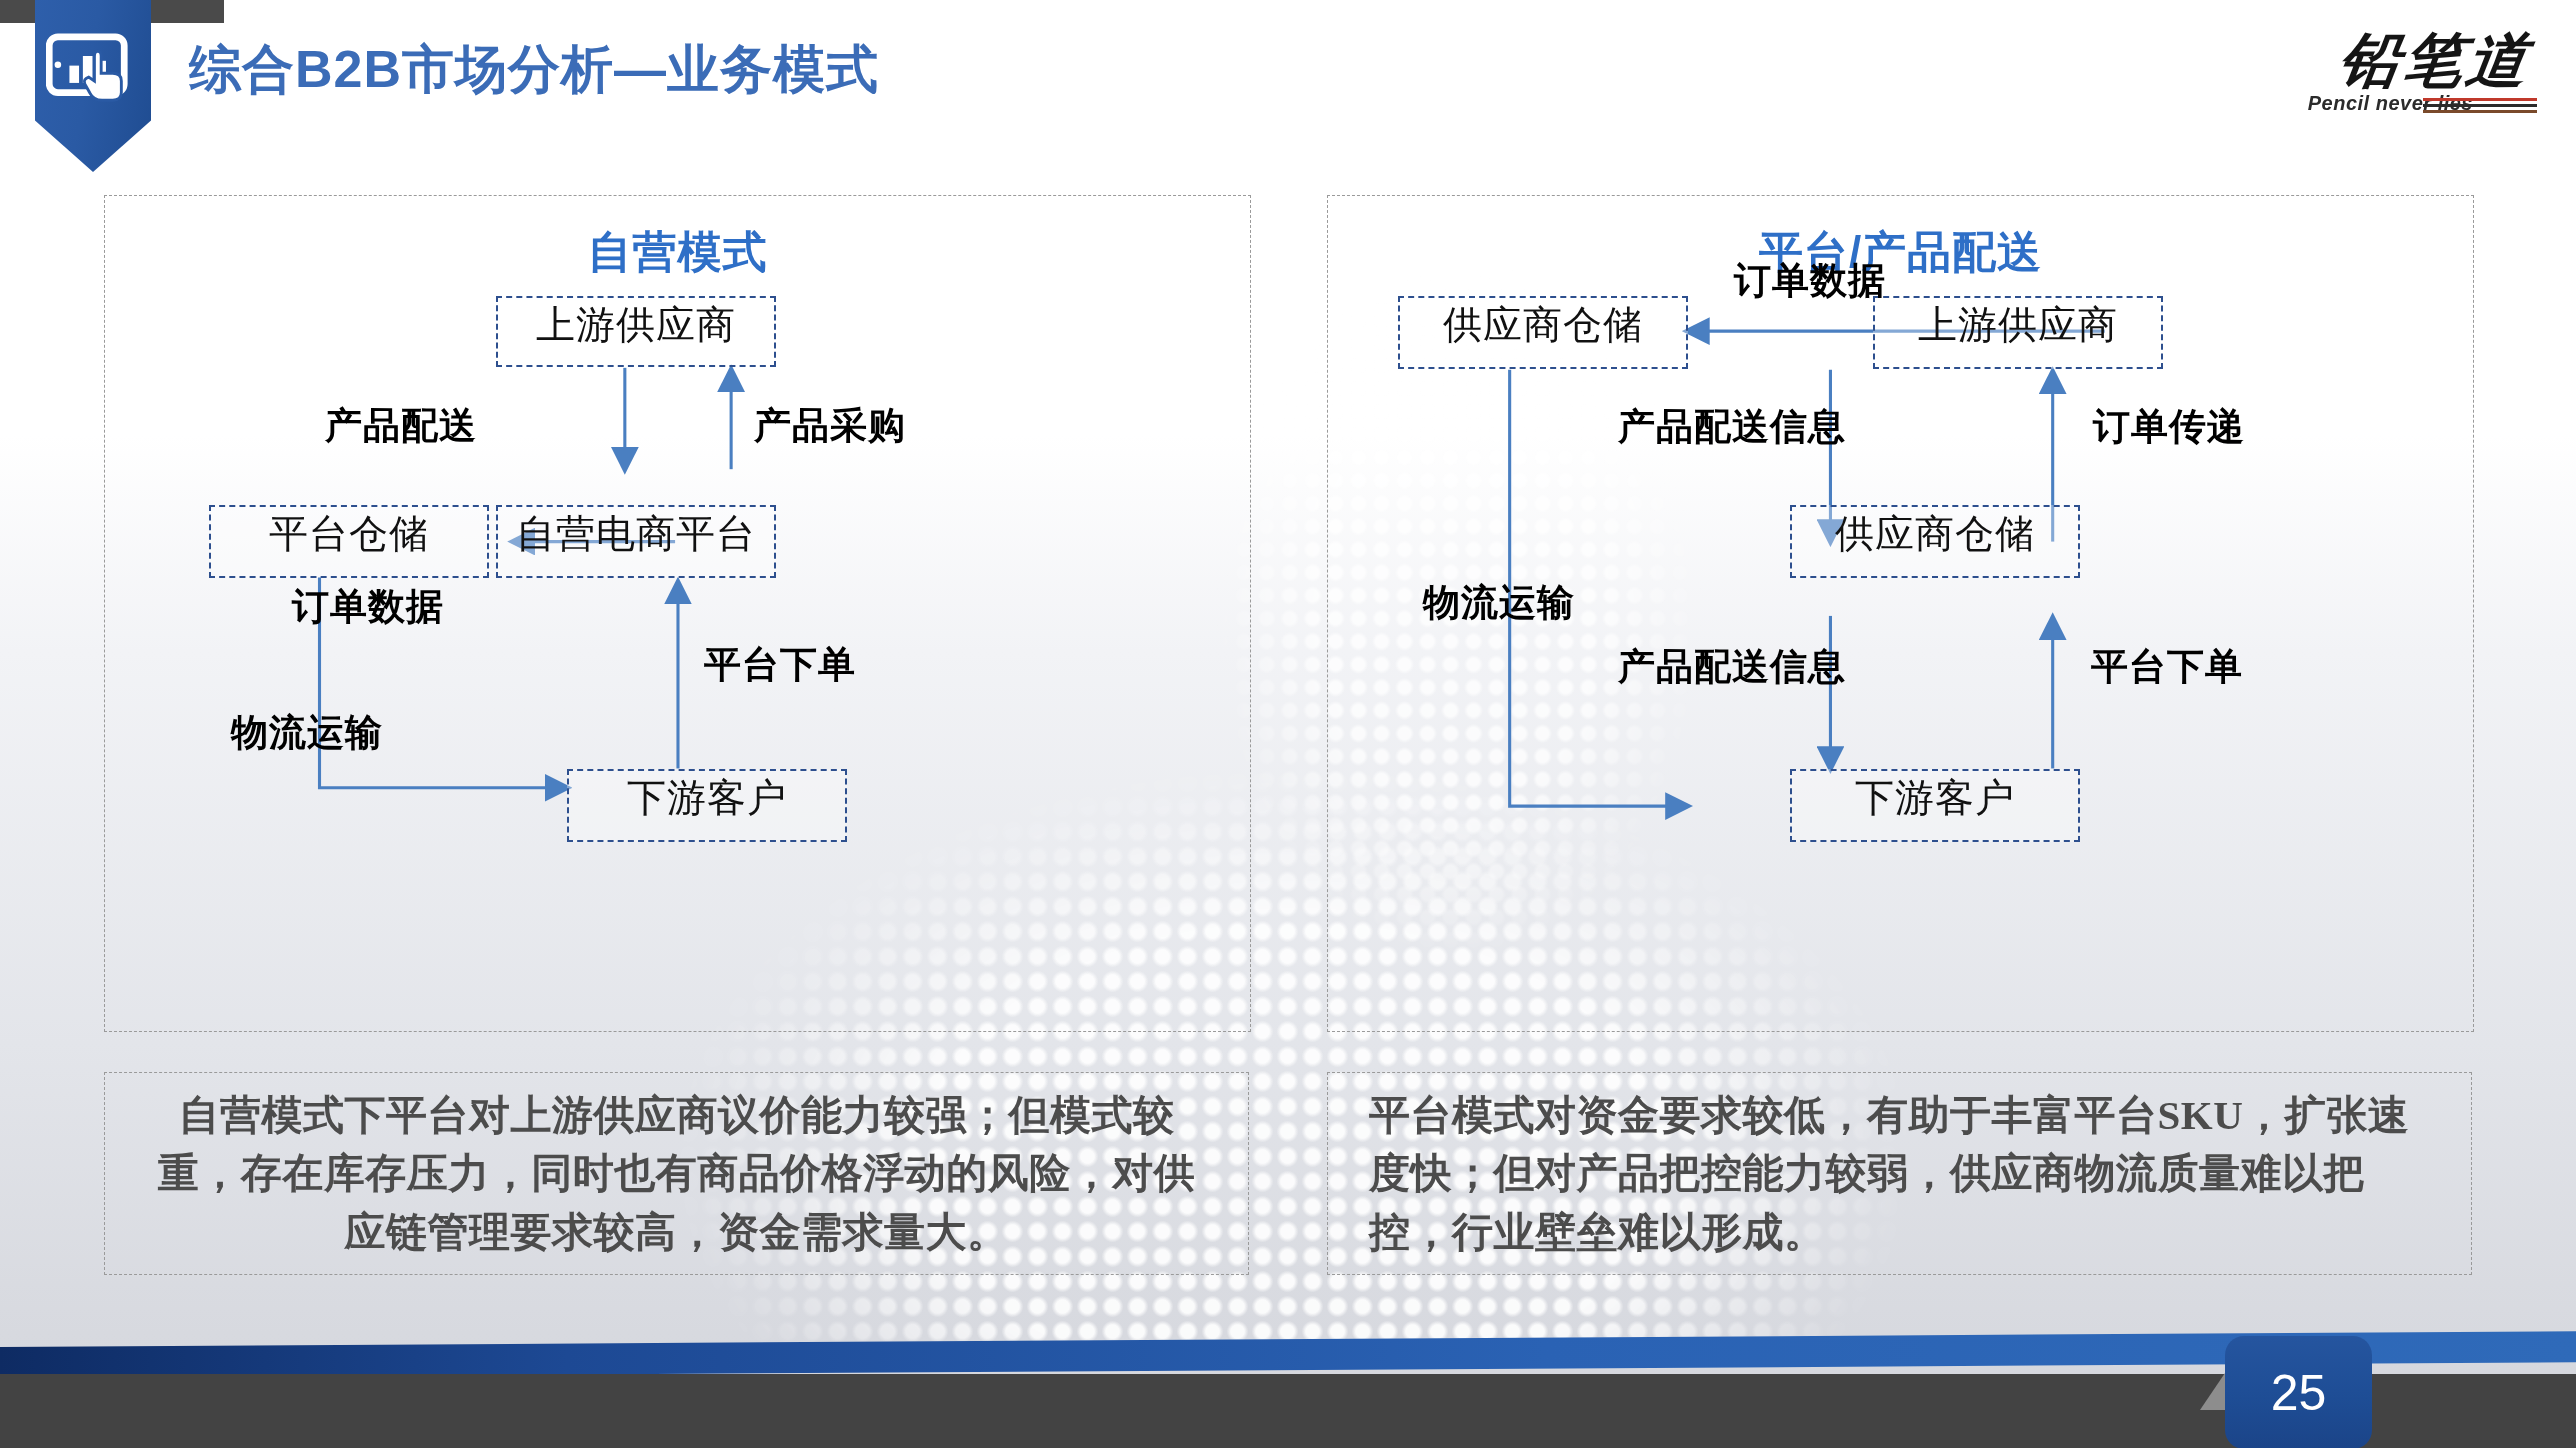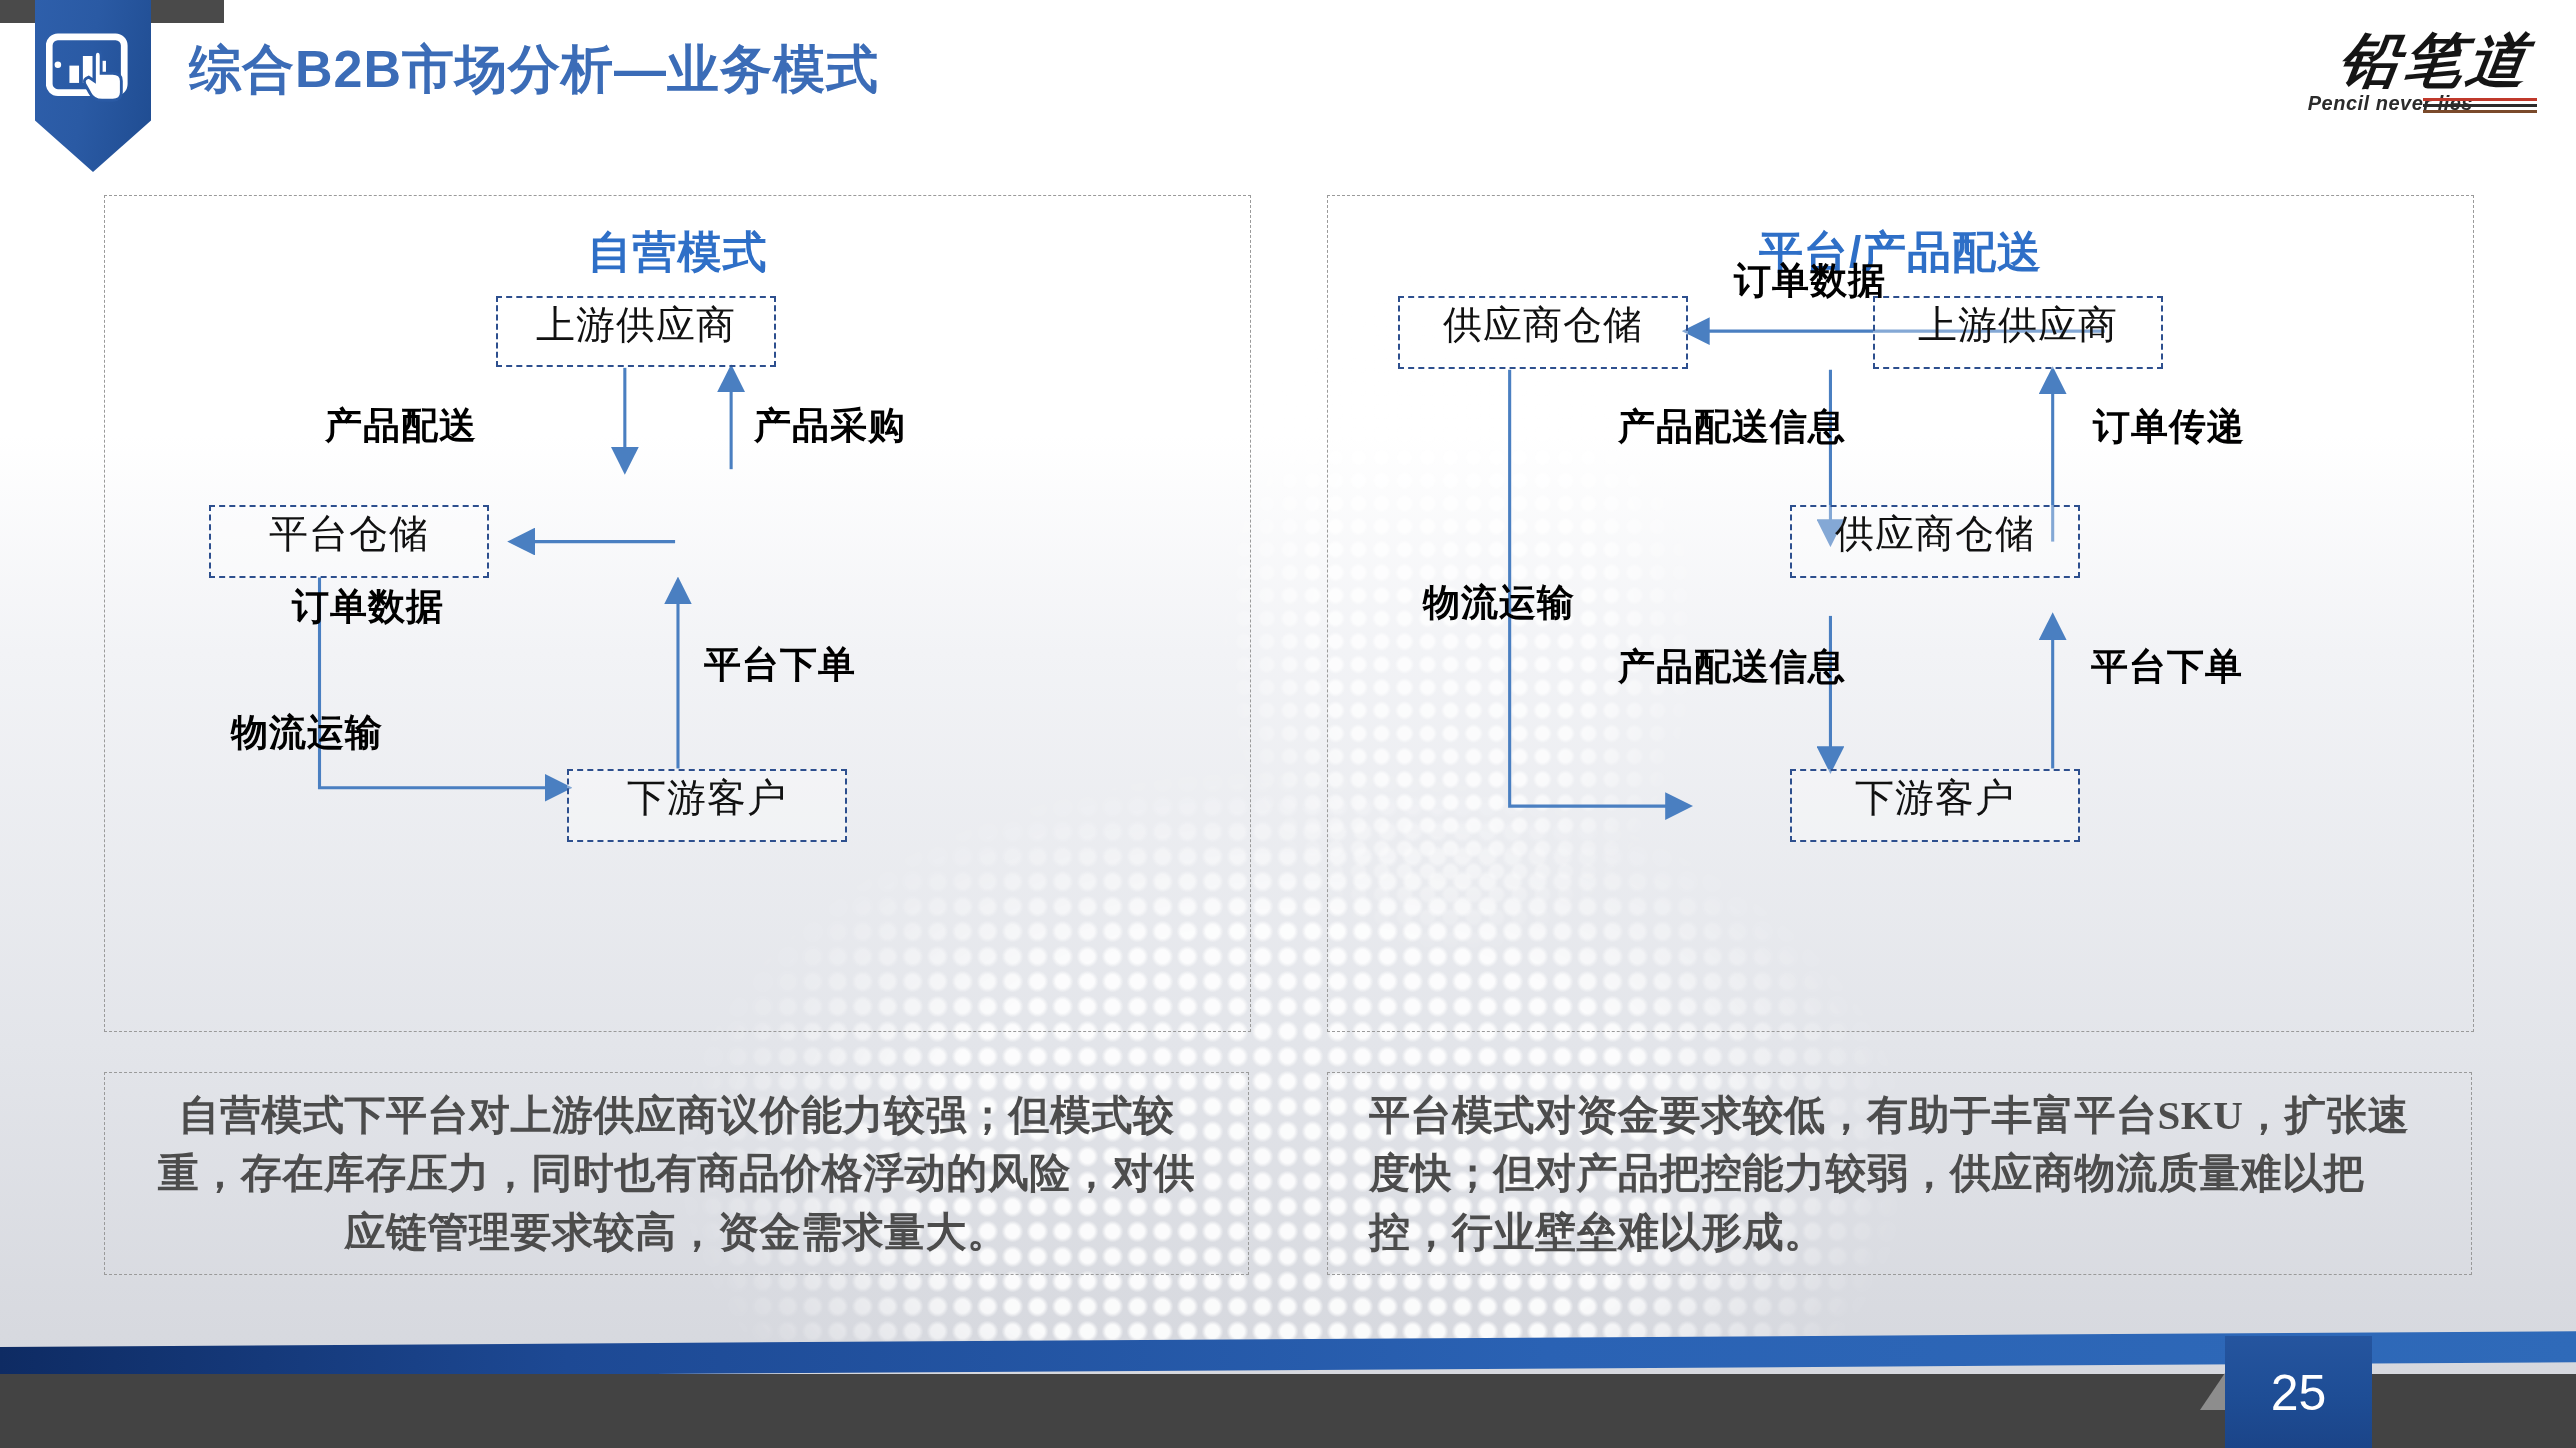--- a/index.html
+++ b/index.html
@@ -105,21 +105,21 @@
   .foot-blue{
     position:absolute;left:0;right:0;bottom:71px;height:31px;
     background:linear-gradient(90deg,#0e2b63 0%,#1d4994 22%,#2a62b4 60%,#2f6ab9 100%);
     transform:skewY(-.35deg);transform-origin:left bottom;
   }
   .foot-dark{position:absolute;left:0;right:0;bottom:0;height:75px;background:#434343;}
   .page-tab{
     position:absolute;right:204px;bottom:0;width:147px;height:113px;
     background:linear-gradient(180deg,#25559f 0%,#1e4d95 55%,#1b4488 100%);
     display:flex;align-items:center;justify-content:center;
-    color:#fff;font-size:50px;z-index:6;
+    color:#fff;font-size:50px;z-index:6;border-radius:19px;
   }
   .page-tab-notch{
     position:absolute;right:351px;bottom:39px;width:0;height:0;
     border-left:25px solid transparent;border-bottom:37px solid #8d8d8d;z-index:5;
   }
 </style>
 </head>
 <body>
 
 <div id="slide">
@@ -173,20 +173,23 @@
         <path d="M222,395 L222,613 L478,613"></path>
       </g>
     </svg>
 
     <div class="node" style="left:391px;top:100px;width:280px;height:71px;">
       <span>上游供应商</span>
     </div>
     <div class="node" style="left:104px;top:309px;width:280px;height:73px;">
       <span>平台仓储</span>
     </div>
+    <div class="node" style="left:391px;top:309px;width:280px;height:73px;">
+      <span>自营电商平台</span>
+    </div>
     <div class="node" style="left:462px;top:573px;width:280px;height:73px;">
       <span>下游客户</span>
     </div>
 
     <div class="edge-label" style="left:220px;top:205px;">产品配送</div>
     <div class="edge-label" style="left:649px;top:205px;">产品采购</div>
     <div class="edge-label" style="left:187px;top:386px;">订单数据</div>
     <div class="edge-label" style="left:599px;top:444px;">平台下单</div>
     <div class="edge-label" style="left:126px;top:512px;">物流运输</div>
   </div>

